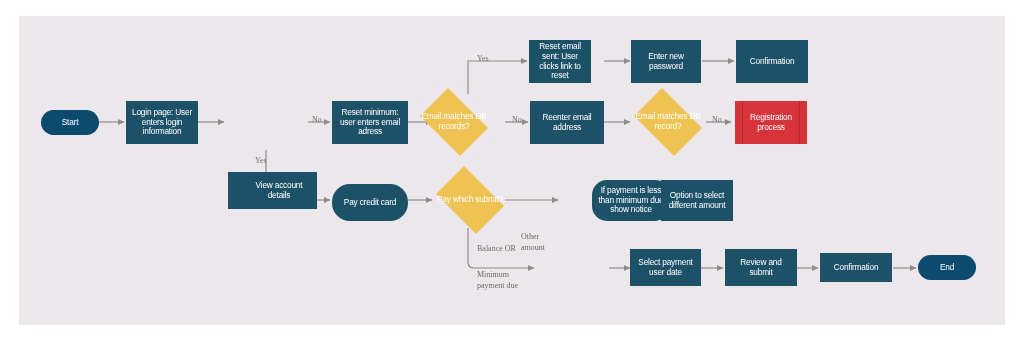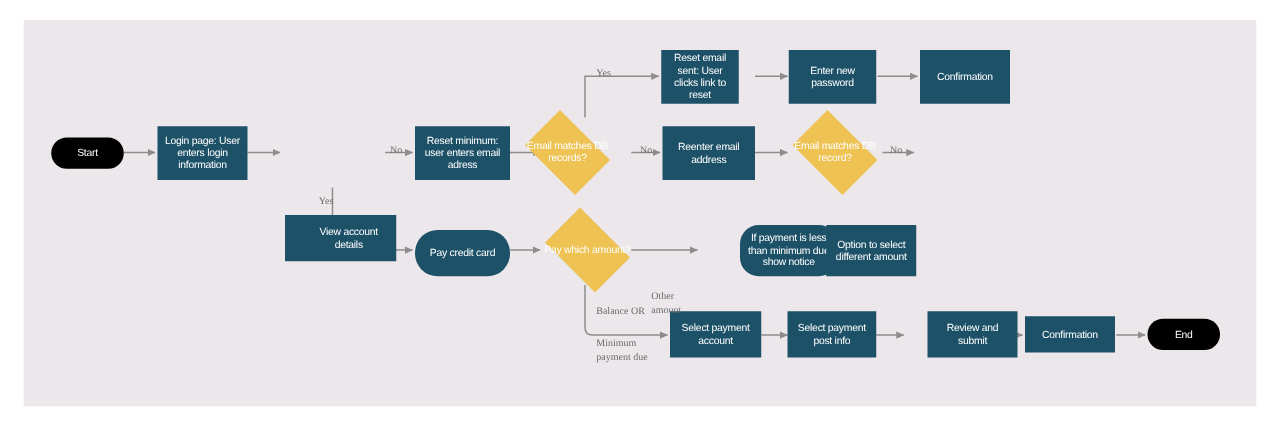--- a/index.html
+++ b/index.html
@@ -13,21 +13,21 @@
             pointer-events:none;}
   .node{position:absolute;box-sizing:border-box;display:flex;
         align-items:center;justify-content:center;text-align:center;
         color:#ffffff;line-height:1.18;letter-spacing:-0.2px;}
   .proc{background:#1d5168;font-size:8.3px;padding:2px 4px;}
   .pre{background:#d6333b;font-size:8.3px;}
   .pre .bar{position:absolute;top:0;bottom:0;width:1px;background:#b9272f;}
   .pre .bar.l{left:7px;}
   .pre .bar.r{right:7px;}
   .pre .pretxt{position:relative;z-index:2;padding:0 8px;}
-  .term{background:#000000;border-radius:14px;font-size:8.3px;}
+  .term{background:#0c4a6e;border-radius:14px;font-size:8.3px;}
   .dec{position:absolute;}
   .dec .dia{position:absolute;left:0;top:0;width:100%;height:100%;
             background:#eec253;transform:rotate(45deg) scale(0.707);}
   .dec .dtxt{position:absolute;left:0;top:0;width:100%;height:100%;
              display:flex;align-items:center;justify-content:center;
              text-align:center;color:#ffffff;font-size:8.3px;line-height:1.2;
              letter-spacing:-0.2px;z-index:3;}
   .elabel{position:absolute;color:#6b6b6b;font-size:8px;
           font-family:"Liberation Serif","DejaVu Serif",serif;
           line-height:1.35;white-space:pre-line;letter-spacing:0;}
@@ -87,45 +87,49 @@
     <div class="dtxt">Email matches DB records?</div>
   </div>
 
   <div class="node proc" style="left:530px;top:101px;width:74px;height:43px;">Reenter email address</div>
 
   <div class="dec" style="left:628px;top:94px;width:80px;height:56px;">
     <div class="dia"></div>
     <div class="dtxt">Email matches DB record?</div>
   </div>
 
+  <div class="node pre" style="left:735px;top:101px;width:72px;height:43px;position:absolute;">
+    <span class="bar l"></span>
+    <span class="bar r"></span>
+    <span class="pretxt">Registration process</span>
+  </div>
 
   <div class="node proc" style="left:529px;top:40px;width:62px;height:43px;">Reset email sent: User clicks link to reset</div>
 
   <div class="node proc" style="left:631px;top:40px;width:70px;height:43px;">Enter new password</div>
 
   <div class="node proc" style="left:736px;top:40px;width:72px;height:43px;">Confirmation</div>
 
   <div class="node proc" style="left:228px;top:172px;width:89px;height:37px;padding-left:17px;">View account details</div>
 
   <div class="node proc" style="left:332px;top:184px;width:76px;height:37px;border-radius:18px;">Pay credit card</div>
 
   <div class="dec" style="left:430px;top:172px;width:80px;height:56px;">
     <div class="dia"></div>
-    <div class="dtxt">Pay which amount?</div>
+    <div class="dtxt">Pay which submit?</div>
   </div>
 
   <div class="node proc" style="left:592px;top:180px;width:78px;height:41px;border-radius:15px;">If payment is less than minimum due show notice</div>
 
   <div class="node proc" style="left:661px;top:180px;width:72px;height:41px;">Option to select different amount</div>
 
-  <div class="node proc" style="left:536px;top:249px;width:73px;height:37px;">Select payment account</div>
 
-  <div class="node proc" style="left:630px;top:249px;width:71px;height:37px;">Select payment post info</div>
+  <div class="node proc" style="left:630px;top:249px;width:71px;height:37px;">Select payment user date</div>
 
-  <div class="node proc" style="left:742px;top:249px;width:72px;height:37px;">Review and submit</div>
+  <div class="node proc" style="left:725px;top:249px;width:72px;height:37px;">Review and submit</div>
 
   <div class="node proc" style="left:820px;top:253px;width:72px;height:29px;">Confirmation</div>
 
   <div class="node term" style="left:918px;top:255px;width:58px;height:25px;">End</div>
 
   <div class="elabel" style="left:312px;top:115px;">No</div>
   <div class="elabel" style="left:255px;top:156px;">Yes</div>
   <div class="elabel" style="left:477px;top:54px;">Yes</div>
   <div class="elabel" style="left:512px;top:115px;">No</div>
   <div class="elabel" style="left:712px;top:115px;">No</div>

